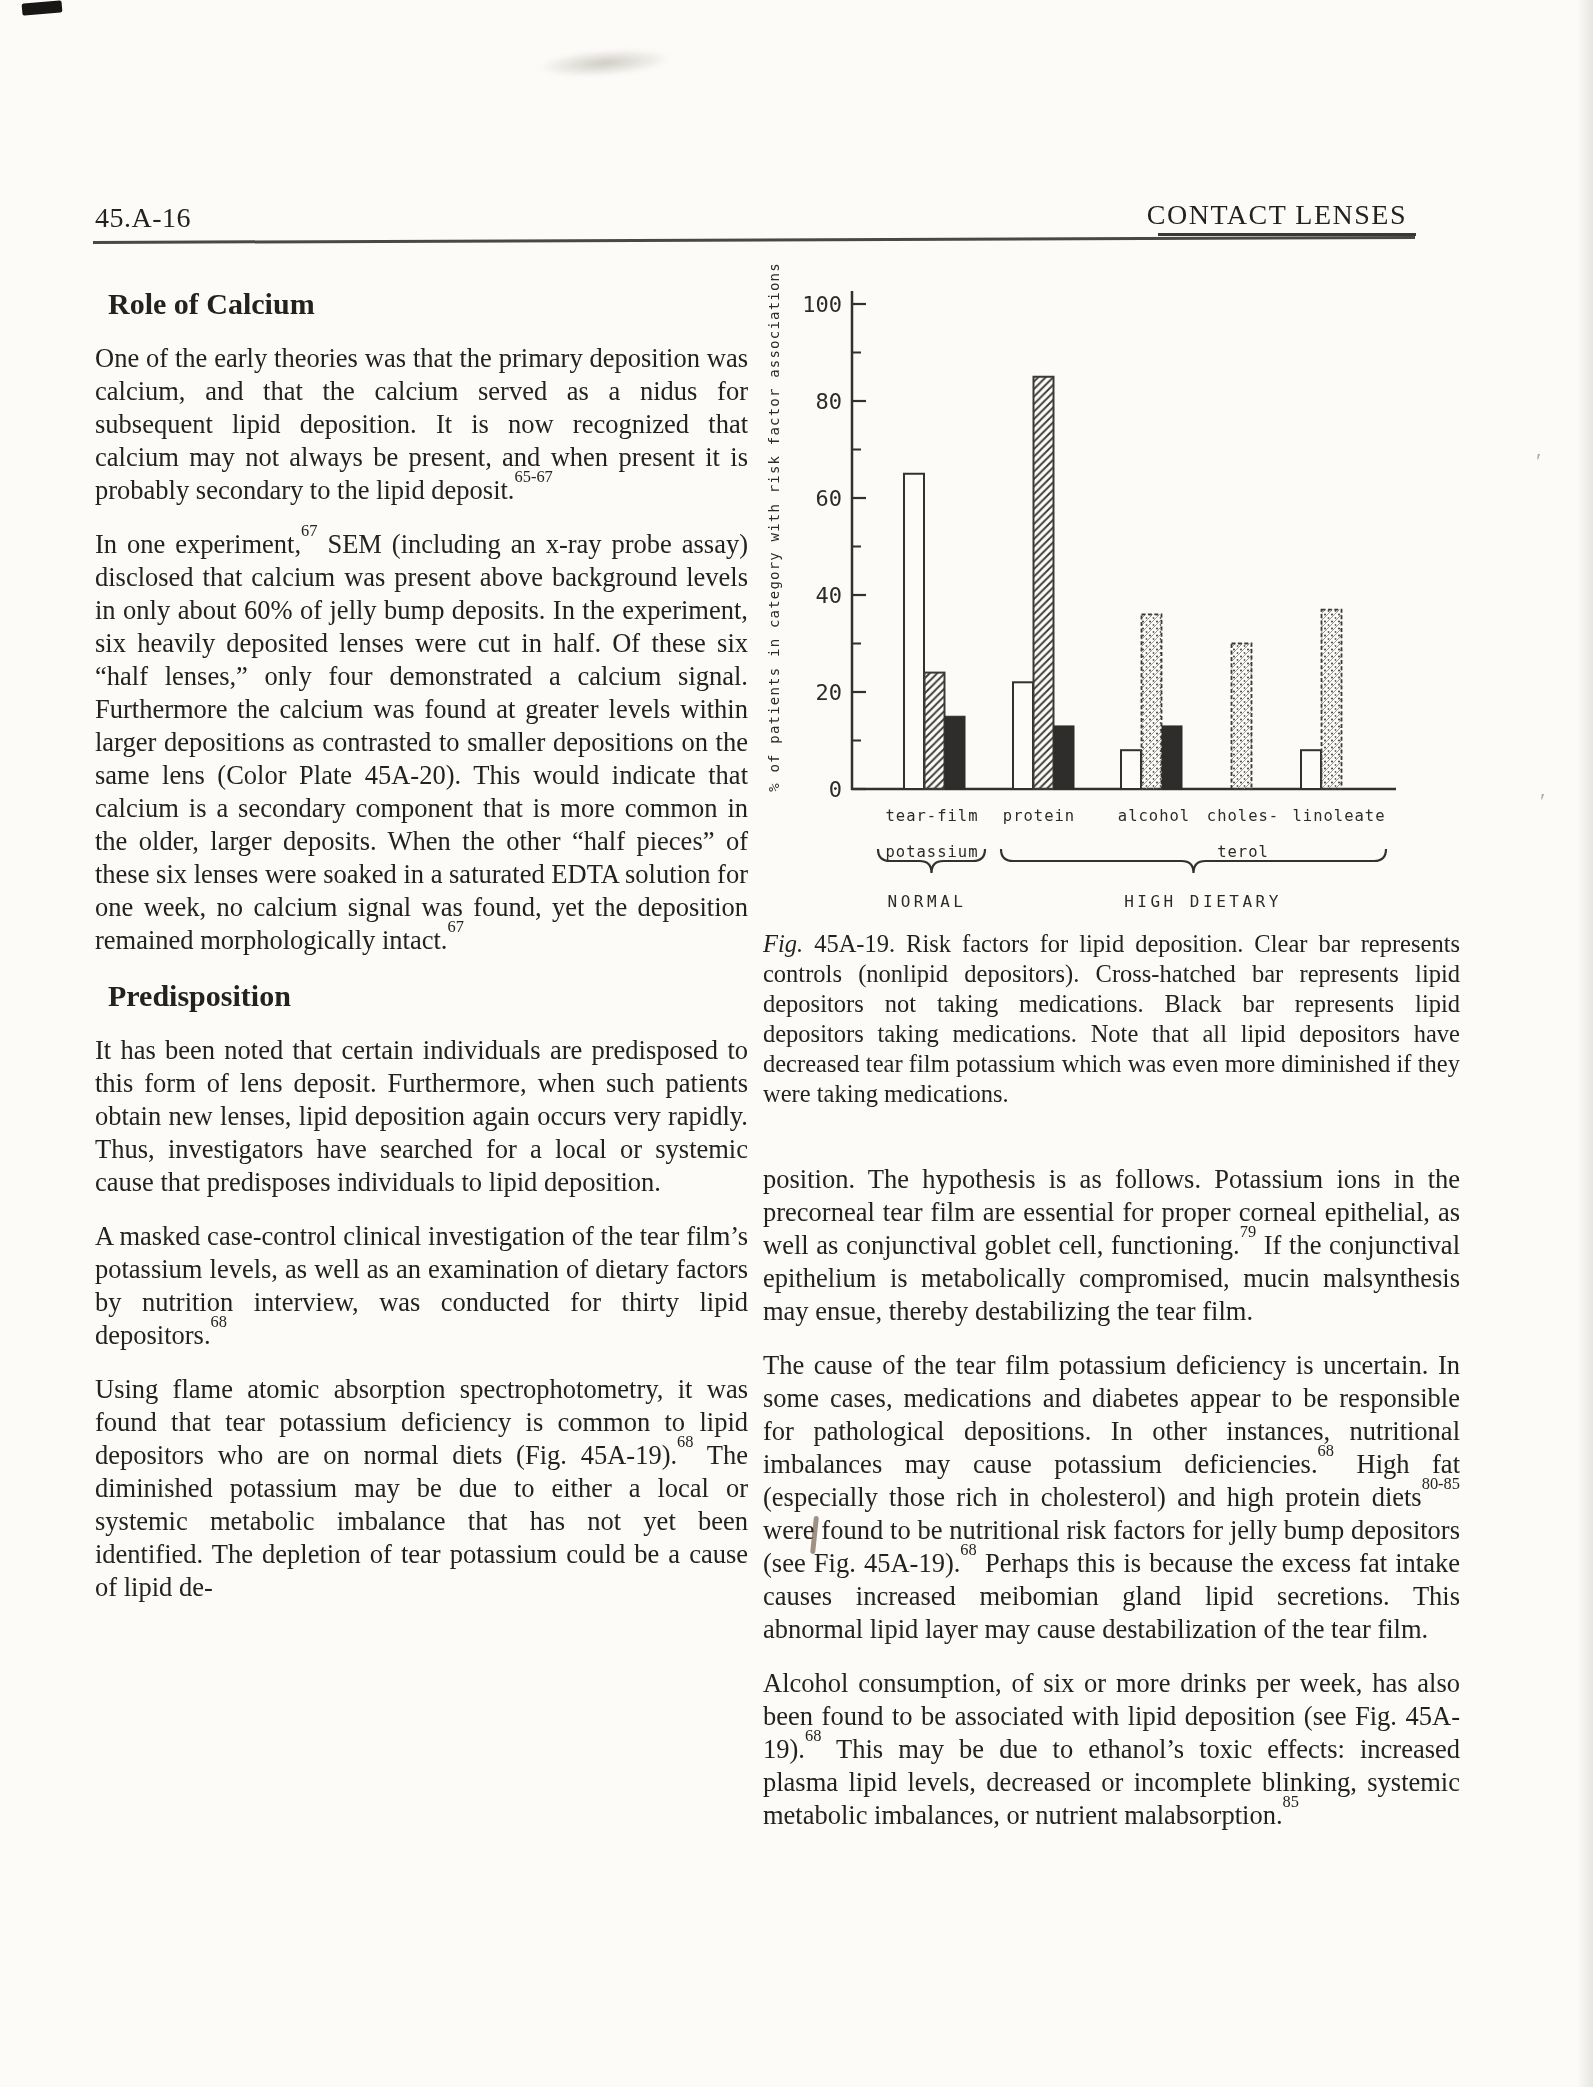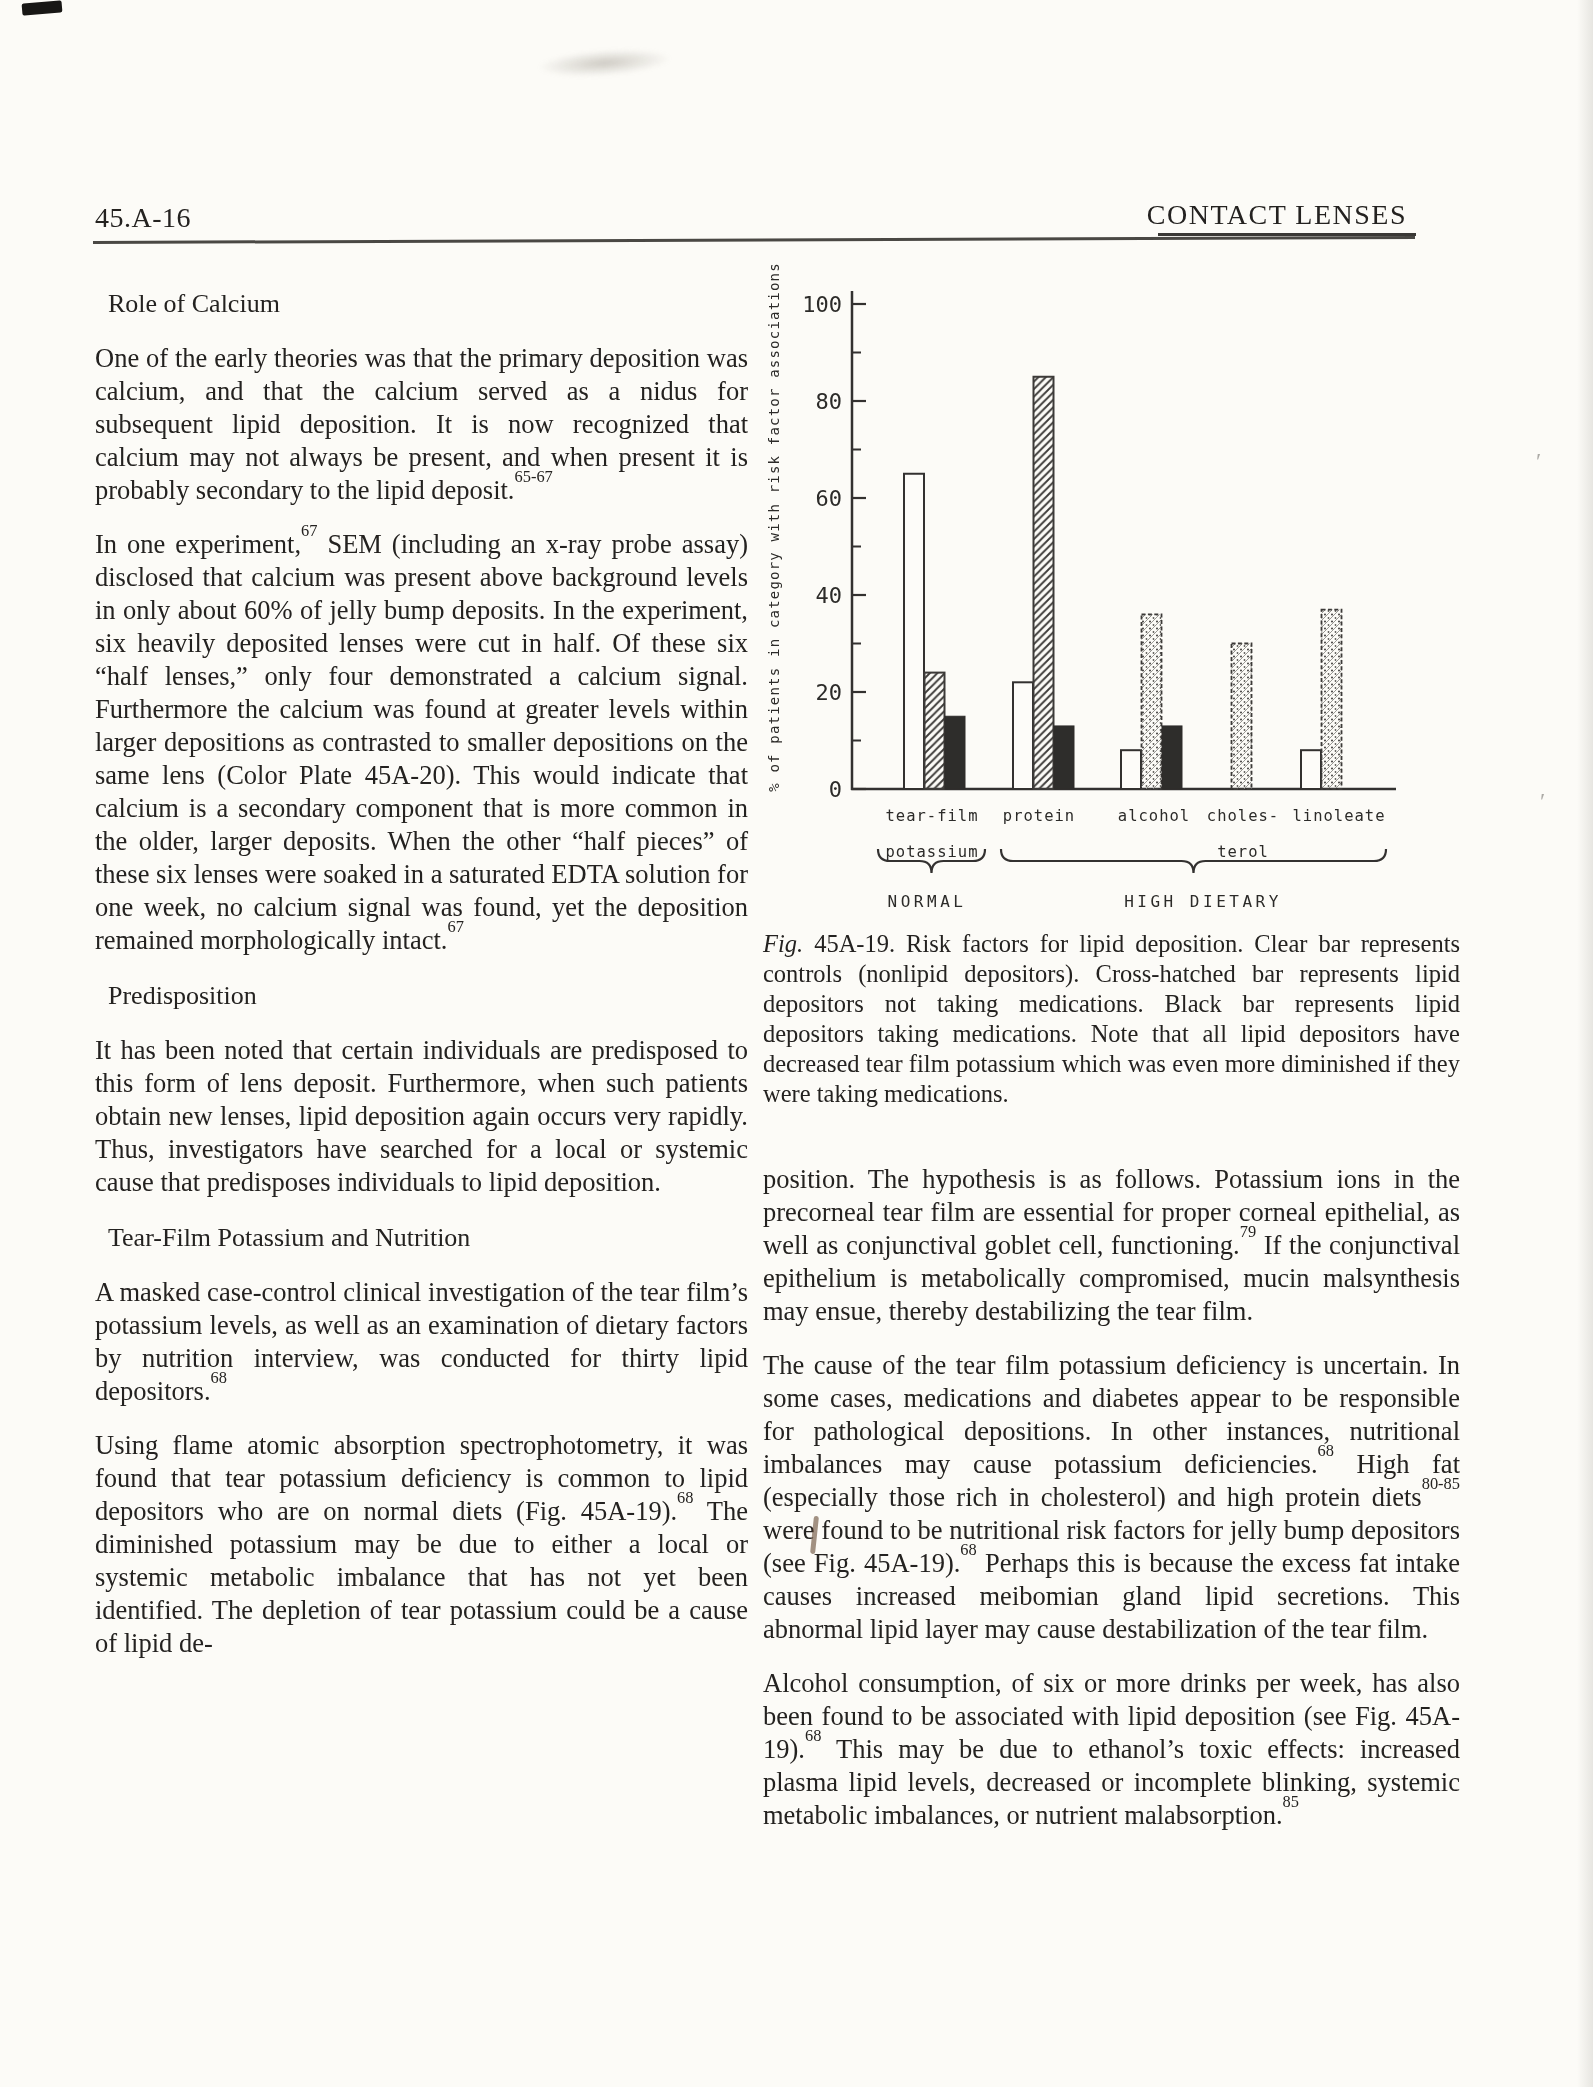--- a/index.html
+++ b/index.html
@@ -32,21 +32,21 @@
 
   
   .col-left  { position: absolute; left: 95px;  top: 287px; width: 653px; }
   .col-right { position: absolute; left: 763px; top: 255px; width: 697px; }
 
   p.body {
     font-size: 26.5px; line-height: 33px;
     text-align: justify; margin: 0 0 21px 0;
   }
   h3.sec {
-    font-size: 26px; line-height: 33px; font-weight: normal;
+    font-size: 30px; line-height: 33px; font-weight: bold;
     margin: 0 0 22px 0; padding-left: 13px;
   }
   h3.sec.spaced { margin-top: 22px; }
   sup { font-size: 0.62em; line-height: 0; position: relative; top: -0.45em; }
   em  { font-style: italic; }
 
   
   figure.chart-figure { margin: 0; }
   figcaption {
     font-size: 24.5px; line-height: 30px;
@@ -94,21 +94,20 @@
   <div class="running-title">CONTACT LENSES</div>
   <div class="rule-main"></div>
   <div class="rule-title"></div>
 
   <div class="col-left">
     <h3 class="sec">Role of Calcium</h3>
     <p class="body">One of the early theories was that the primary deposition was calcium, and that the calcium served as a nidus for subsequent lipid deposition. It is now recognized that calcium may not always be present, and when present it is probably secondary to the lipid deposit.<sup>65-67</sup></p>
     <p class="body">In one experiment,<sup>67</sup> SEM (including an x-ray probe assay) disclosed that calcium was present above background levels in only about 60% of jelly bump deposits. In the experiment, six heavily deposited lenses were cut in half. Of these six “half lenses,” only four demonstrated a calcium signal. Furthermore the calcium was found at greater levels within larger depositions as contrasted to smaller depositions on the same lens (Color Plate 45A-20). This would indicate that calcium is a secondary component that is more common in the older, larger deposits. When the other “half pieces” of these six lenses were soaked in a saturated EDTA solution for one week, no calcium signal was found, yet the deposition remained morphologically intact.<sup>67</sup></p>
     <h3 class="sec spaced">Predisposition</h3>
     <p class="body">It has been noted that certain individuals are predisposed to this form of lens deposit. Furthermore, when such patients obtain new lenses, lipid deposition again occurs very rapidly. Thus, investigators have searched for a local or systemic cause that predisposes individuals to lipid deposition.</p>
-    <h3 class="sec spaced">Tear-Film Potassium and Nutrition</h3>
     <p class="body">A masked case-control clinical investigation of the tear film’s potassium levels, as well as an examination of dietary factors by nutrition interview, was conducted for thirty lipid depositors.<sup>68</sup></p>
     <p class="body">Using flame atomic absorption spectrophotometry, it was found that tear potassium deficiency is common to lipid depositors who are on normal diets (Fig. 45A-19).<sup>68</sup> The diminished potassium may be due to either a local or systemic metabolic imbalance that has not yet been identified. The depletion of tear potassium could be a cause of lipid de-</p>
   </div>
 
   <div class="col-right">
     <figure class="chart-figure">
       <svg id="chart-svg" width="697" height="660" viewBox="0 0 697 660">
           <defs>
             <pattern id="p-diag" width="7.5" height="7.5" patternUnits="userSpaceOnUse">
               <path d="M-1.5,1.5 L1.5,-1.5 M0,7.5 L7.5,0 M6,9 L9,6" stroke="#3d3b39" stroke-width="1.9" fill="none"></path>

